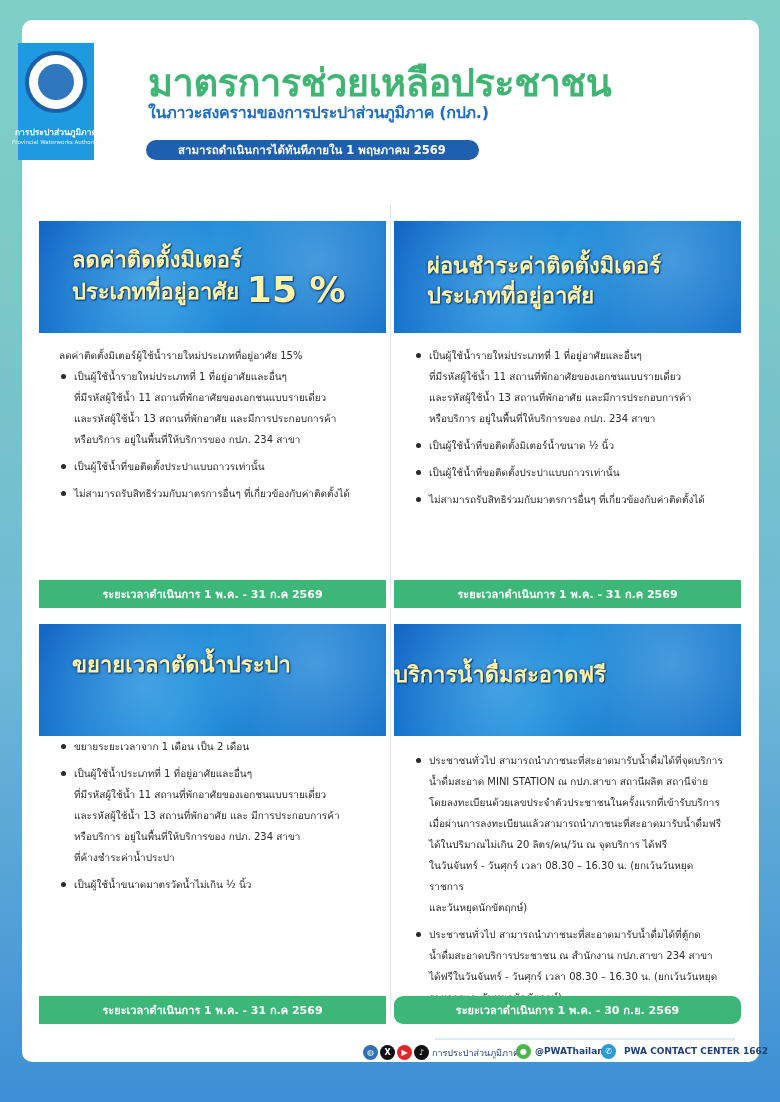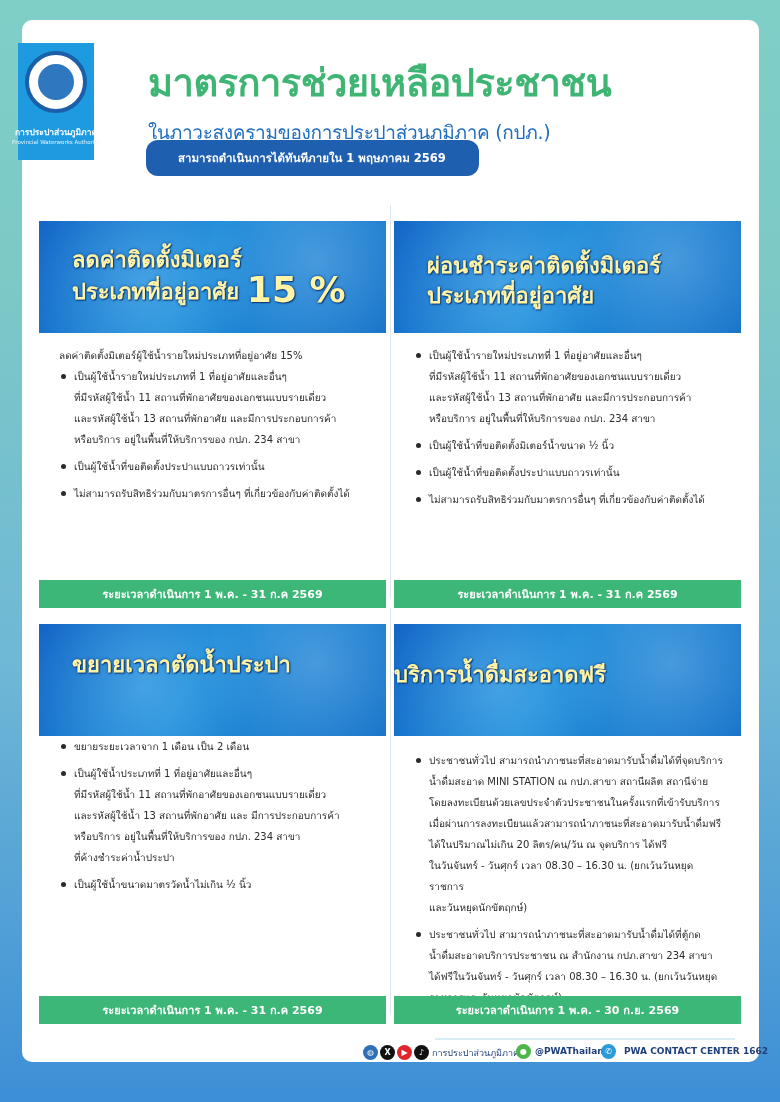--- a/index.html
+++ b/index.html
@@ -23,25 +23,25 @@
     background: #ffffff; border: 4px solid #1a5fa8; display:flex; align-items:center; justify-content:center;
   }
   .logo .seal .inner { width: 40px; height: 40px; border-radius: 50%; background: #2f78c0; border: 2px solid #ffffff; }
   .logo .name-th { margin-top: 12px; color: #fff; font-size: 8.5px; font-weight: bold; white-space: nowrap; }
   .logo .name-en { color: #e6f4ff; font-size: 5.5px; white-space: nowrap; }
   .title-main {
     position: absolute; left: 148px; top: 52px; font-size: 38px; font-weight: bold;
     color: #3fb573; letter-spacing: -0.5px; white-space: nowrap;
   }
   .title-sub {
-    position: absolute; left: 148px; top: 117px; font-size: 19px; font-weight: normal;
+    position: absolute; left: 148px; top: 100px; font-size: 16px; font-weight: bold;
     color: #1f6ec0; white-space: nowrap; letter-spacing: -0.3px;
   }
   .date-pill {
-    position: absolute; left: 146px; top: 140px; width: 333px; height: 36px; border-radius: 12px;
+    position: absolute; left: 146px; top: 140px; width: 333px; height: 20px; border-radius: 12px;
     background: #1f5fb0; color: #fff; font-size: 11.5px; font-weight: bold;
     display: flex; align-items: center; padding-left: 32px; white-space: nowrap;
   }
   
   .panel { position: absolute; width: 347px; margin-top: 16px; }
   .panel .banner {
     height: 112px; position: relative; overflow: hidden;
     background: linear-gradient(120deg, #1466c6 0%, #1c8ad8 45%, #1370c8 100%);
   }
   .panel .banner::before {
@@ -173,21 +173,21 @@
 ในวันจันทร์ - วันศุกร์ เวลา 08.30 – 16.30 น. (ยกเว้นวันหยุดราชการ
 และวันหยุดนักขัตฤกษ์)</li>
       <li>ประชาชนทั่วไป สามารถนำภาชนะที่สะอาดมารับน้ำดื่มได้ที่ตู้กด
 น้ำดื่มสะอาดบริการประชาชน ณ สำนักงาน กปภ.สาขา 234 สาขา
 ได้ฟรีในวันจันทร์ - วันศุกร์ เวลา 08.30 – 16.30 น. (ยกเว้นวันหยุด
 ราชการและวันหยุดนักขัตฤกษ์)</li>
     </ul>
   </div>
 </div>
 <div class="panel" style="left:394px; top:980px;">
-  <div class="footer-bar" style="top:0;">ระยะเวลาดำเนินการ 1 พ.ค. - 30 ก.ย. 2569</div>
+  <div class="footer-bar" style="top:0;border-radius:9px;">ระยะเวลาดำเนินการ 1 พ.ค. - 30 ก.ย. 2569</div>
 </div>
 
 <div class="divider-v" style="top:205px; height:393px;"></div>
 <div class="divider-v" style="top:608px; height:406px;"></div>
 
 <div class="foot-line"></div>
 <div class="socials">
   <span class="soc" style="background:#2f6fb5;">◍</span>
   <span class="soc" style="background:#111;">X</span>
   <span class="soc" style="background:#e0262b;">▶</span>

